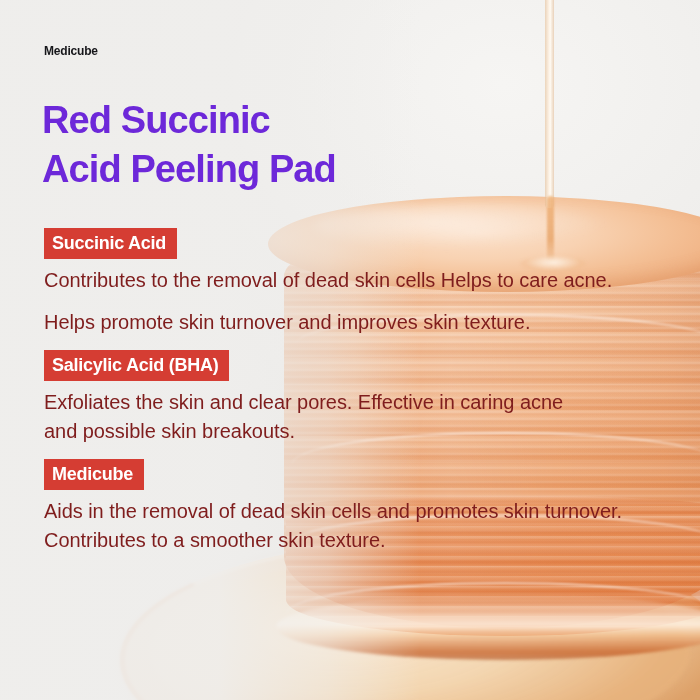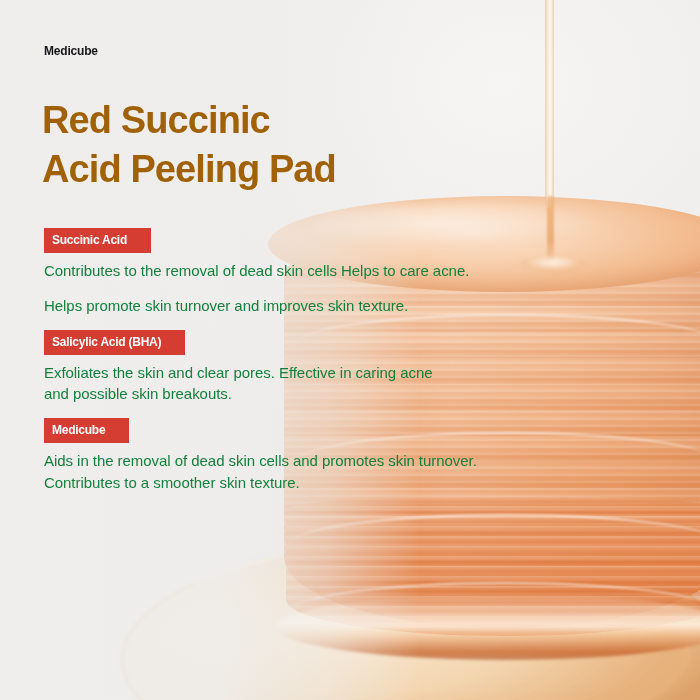--- a/index.html
+++ b/index.html
@@ -275,46 +275,46 @@
     color: #16161a;
   }
   .title {
     position: absolute;
     left: 42px;
     top: 96px;
     font-size: 38px;
     font-weight: bold;
     line-height: 1.28;
     letter-spacing: -0.9px;
-    color: #a16207;
+    color: #6d28d9;
     white-space: pre-line;
   }
 
   .sections {
     position: absolute;
     left: 44px;
     top: 228px;
     width: 612px;
   }
   .section { margin-bottom: 13px; }
   .badge {
     display: inline-block;
     background: #d53d33;
     color: #ffffff;
-    font-size: 12px;
+    font-size: 18px;
     font-weight: bold;
     letter-spacing: -0.25px;
     line-height: 1;
-    padding: 6px 24px 7px 8px;
+    padding: 6px 11px 7px 8px;
     margin-bottom: 7px;
   }
   .desc {
-    font-size: 15px;
+    font-size: 20px;
     line-height: 1.45;
-    color: #15803d;
+    color: #7f1d1d;
     letter-spacing: -0.05px;
     white-space: pre-line;
     max-width: 600px;
   }
 </style>
 </head>
 <body>
 
 <div id="infographic">
 

